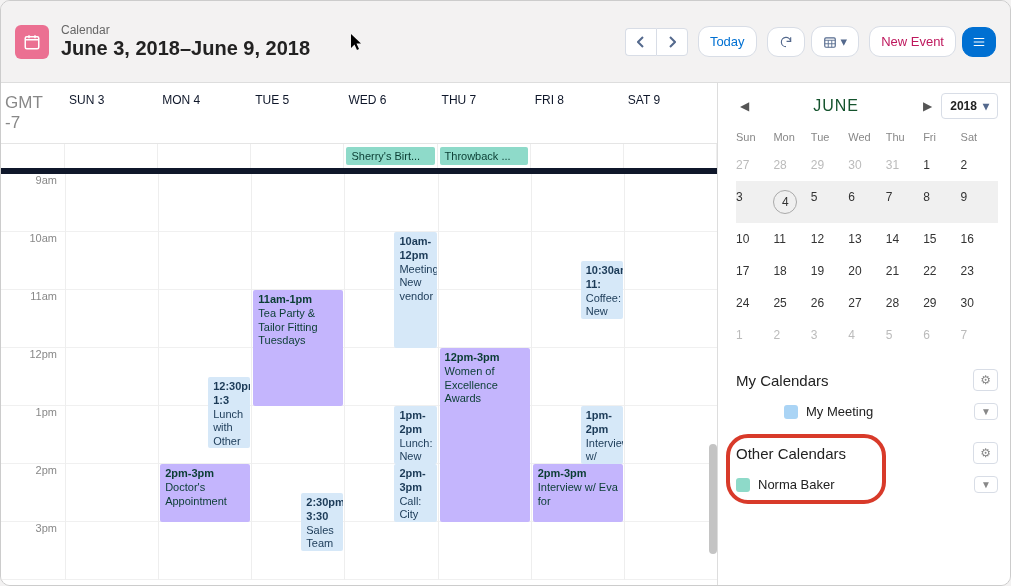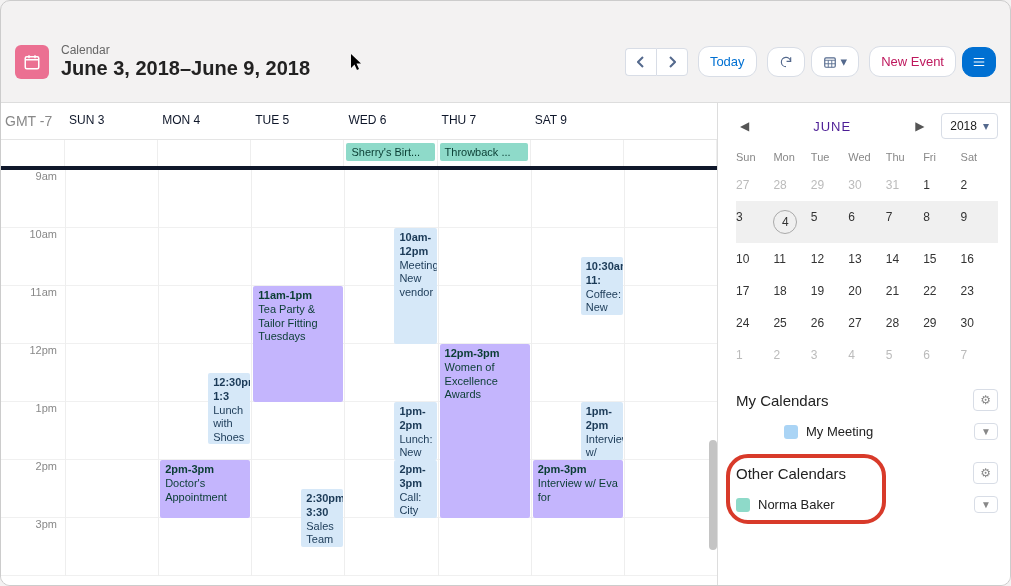--- a/index.html
+++ b/index.html
@@ -1,59 +1,59 @@
 <!DOCTYPE html>
 <html><head>
 <meta charset="utf-8">
 <style>
 * { box-sizing: border-box; margin: 0; padding: 0; }
 body { font-family: -apple-system, BlinkMacSystemFont, "Segoe UI", Arial, sans-serif; font-size: 13px; color: #222; background: #f3f2f2; width: 1011px; height: 586px; overflow: hidden; border: 1px solid #ccc; border-radius: 10px; }
 
-.header { display: flex; align-items: center; padding: 22px 14px; background: #f3f2f2; border-bottom: 1px solid #ddd; margin-top: 20px; }
+.header { display: flex; align-items: center; padding: 22px 14px; background: #f3f2f2; border-bottom: 1px solid #ddd; }
 .app-icon { width: 34px; height: 34px; background: #eb7092; border-radius: 6px; display: flex; align-items: center; justify-content: center; color:#fff; margin-right: 12px; }
 .title-block { flex: 0 0 auto; }
 .title-label { font-size: 12px; color: #666; }
 .title-range { font-size: 20px; font-weight: 700; }
 .cursor { margin-left: 40px; font-size: 16px; }
 .header-spacer { flex: 1; }
 .btn { background: #fff; border: 1px solid #d8dde6; border-radius: 11px; padding: 7px 11px; font-size: 13px; cursor: pointer; display: inline-flex; align-items: center; gap: 4px; color: #0070d2; }
 .btn-group { display: inline-flex; }
 .btn-group .btn:first-child { border-radius: 4px 0 0 4px; border-right: none; }
 .btn-group .btn:last-child { border-radius: 0 4px 4px 0; }
 .btn-today { margin-left: 10px; }
 .btn-refresh { margin-left: 10px; }
 .btn-view { margin-left: 6px; }
 .btn-new { margin-left: 10px; color: #be185d; }
 .btn-menu { margin-left: 6px; background: #0070d2; color: #fff; border-color: #0070d2; padding: 7px 9px; }
 
 .main { display: flex; height: calc(586px - 58px); background: #fff; }
 .calendar { flex: 1; position: relative; overflow: hidden; border-right: 1px solid #ddd; }
 .cal-header { display: grid; grid-template-columns: 64px repeat(7, 1fr); border-bottom: 1px solid #e5e5e5; }
 .cal-header > div { padding: 10px 4px; text-align: left; font-size: 12px; color: #0f172a; }
-.cal-header .tz { text-align: left; color: #888; font-size: 14px; }
-.allday-row { display: grid; grid-template-columns: 64px repeat(7, 1fr); border-bottom: 4px solid #0f172a; height: 30px; }
+.cal-header .tz { text-align: left; color: #888; font-size: 17px; }
+.allday-row { display: grid; grid-template-columns: 64px repeat(7, 1fr); border-bottom: 6px solid #0f172a; height: 30px; }
 .allday-row > div { border-right: 1px solid #eee; padding: 3px 2px; }
 .evt-all { background: #8edac9; border-radius: 2px; padding: 3px 5px; font-size: 11px; white-space: nowrap; overflow: hidden; text-overflow: ellipsis; color: #0a3d33; cursor: pointer; }
 .grid-wrapper { position: relative; height: calc(100% - 68px); overflow-y: auto; }
 .grid { position: relative; display: grid; grid-template-columns: 64px repeat(7, 1fr); }
 .time-col { grid-column: 1; }
 .hour-label { height: 58px; text-align: right; padding-right: 8px; font-size: 11px; color: #888; border-bottom: 1px solid #f0f0f0; }
 .day-col { border-left: 1px solid #eee; position: relative; }
 .hour-slot { height: 58px; border-bottom: 1px solid #f0f0f0; }
 .evt { position: absolute; left: 1px; right: 1px; border-radius: 2px; padding: 3px 5px; font-size: 11px; line-height: 1.25; overflow: hidden; cursor: pointer; }
 .evt .time { font-weight: 600; }
 .blue { background: #d6e8f8; color: #1b3a57; margin-left: 48px; }
 .green { background: #c4b5fd; color: #0a3d33; }
 
 .sidebar { width: 292px; padding: 10px 12px 10px 18px; position: relative; overflow-y: auto; }
 .mini-nav { display: flex; align-items: center; justify-content: space-between; margin-bottom: 6px; }
 .mini-nav .arrows { display: flex; align-items: center; gap: 60px; }
 .mini-nav .arrow { cursor: pointer; color: #555; padding: 4px; font-size: 12px; }
-.mini-nav .month-label { font-size: 13px; letter-spacing: 1px; color: #4c1d95; }
-.year-select { border: 1px solid #d8dde6; border-radius: 4px; padding: 5px 8px; font-size: 12px; background: #fff; display: flex; align-items: flex-end; gap: 6px; cursor: pointer; }
+.mini-nav .month-label { font-size: 16px; letter-spacing: 1px; color: #14532d; }
+.year-select { border: 1px solid #d8dde6; border-radius: 4px; padding: 5px 8px; font-size: 12px; background: #fff; display: flex; align-items: flex-end; gap: 6px; cursor: pointer; font-weight: bold; }
 .mini-grid { display: grid; grid-template-columns: repeat(7, 1fr); text-align: left; font-size: 12px; }
 .mini-grid .dow { color: #888; padding: 6px 0; font-size: 11px; }
 .mini-grid .day { padding: 9px 0; cursor: pointer; color: #333; }
 .mini-grid .day.muted { color: #bbb; }
 .mini-grid .day.today { position: relative; }
 .mini-grid .day.today span { display: inline-flex; width: 24px; height: 24px; border: 1px solid #aaa; border-radius: 50%; align-items: center; justify-content: center; }
 .mini-grid .week-row-highlight { background: #f0f0f0; }
 
 .cal-section { margin-top: 18px; }
 .cal-section-header { display: flex; align-items: center; justify-content: space-between; margin-bottom: 8px; }
@@ -128,20 +128,21 @@
 
 <div class="main">
   <div class="calendar">
     <div class="cal-header">
       <div class="tz">GMT -7</div>
       <div>SUN 3</div>
       <div>MON 4</div>
       <div>TUE 5</div>
       <div>WED 6</div>
       <div>THU 7</div>
+      <div>FRI 8</div>
       <div>SAT 9</div>
     </div>
     <div class="allday-row">
       <div></div>
         <div></div>
         <div></div>
         <div></div>
       <div>
           <div class="evt-all">Sherry's Birt...</div>
         </div>
@@ -174,21 +175,21 @@
           <div class="day-col">
             <div class="hour-slot"></div>
             <div class="hour-slot"></div>
             <div class="hour-slot"></div>
             <div class="hour-slot"></div>
             <div class="hour-slot"></div>
             <div class="hour-slot"></div>
             <div class="hour-slot"></div>
             <div class="evt blue" style="top: 203px; height: 71px;">
               <div class="time">12:30pm-1:3</div>
-              <div>Lunch with Shoes</div>
+              <div>Lunch with Other</div>
             </div>
             <div class="evt green" style="top: 290px; height: 58px;">
               <div class="time">2pm-3pm</div>
               <div>Doctor's Appointment</div>
             </div>
           </div>
           <div class="day-col">
             <div class="hour-slot"></div>
             <div class="hour-slot"></div>
             <div class="hour-slot"></div>

